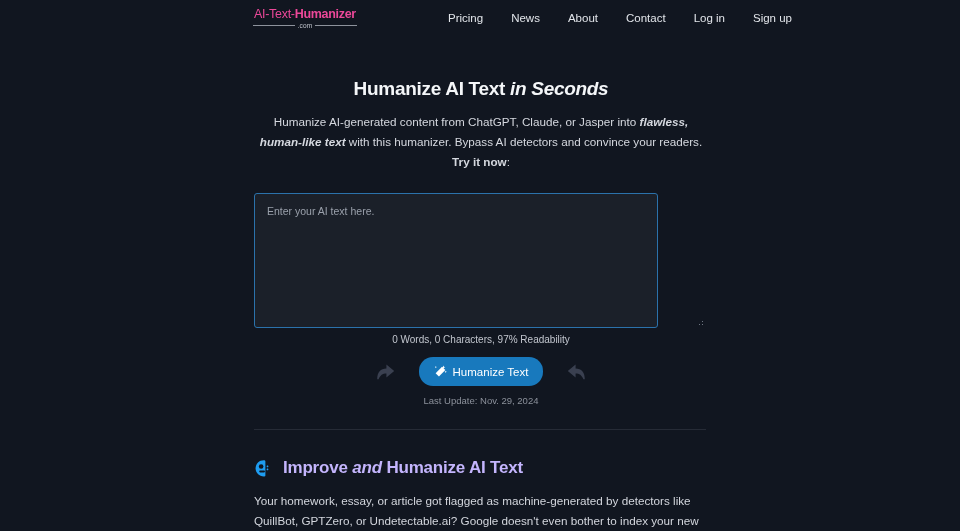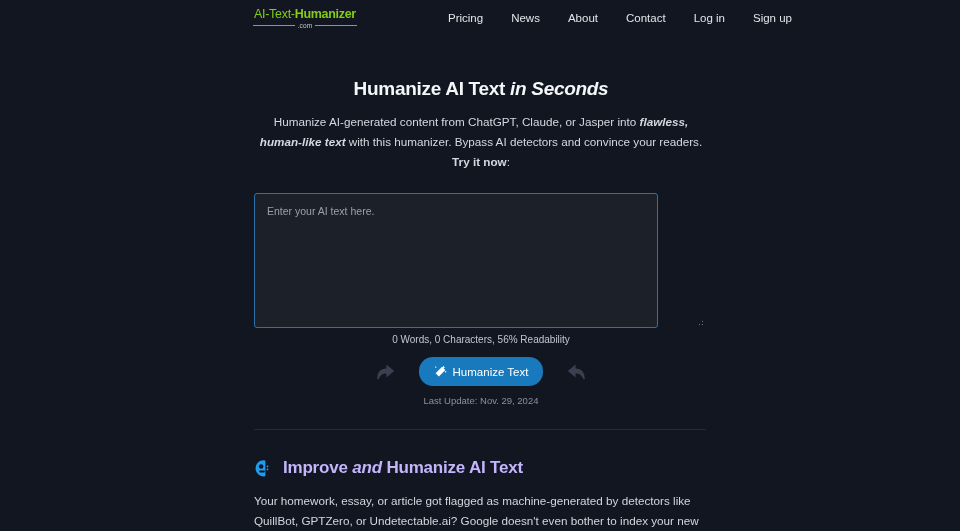--- a/index.html
+++ b/index.html
@@ -28,21 +28,21 @@
     left: 253px;
     top: 8px;
     width: 104px;
     text-align: center;
     line-height: 1;
     cursor: pointer;
   }
   .logo-main {
     font-size: 12.5px;
     letter-spacing: -0.3px;
-    color: #84cc16;
+    color: #ec4899;
     white-space: nowrap;
     display: block;
   }
   .logo-main .light { font-weight: 400; }
   .logo-main .bold  { font-weight: 700; }
   .logo-sub {
     display: flex;
     align-items: center;
     justify-content: center;
     gap: 3px;
@@ -248,21 +248,21 @@
 
     <div class="ta-holder">
       <textarea class="ta" placeholder="Enter your AI text here." style=""></textarea>
       <span class="resize-grip">
         <span class="g1"></span>
           <span class="g2"></span>
           <span class="g3"></span>
       </span>
     </div>
 
-    <div class="stats">0 Words, 0 Characters, 56% Readability</div>
+    <div class="stats">0 Words, 0 Characters, 97% Readability</div>
 
     <div class="btn-row">
 
       <span>
         <svg class="arrow" viewBox="0 0 24 24" aria-hidden="true">
           <path d="M4.2 19.2 C4.2 12.0 7.6 8.6 13.4 8.5 L13.4 4.6 L21.2 11.0 L13.4 17.4 L13.4 13.4 C9.6 13.4 7.2 15.1 5.6 19.2 Z" fill="#3a4050"></path>
         </svg>
       </span>
 
       <button class="humanize-btn">

